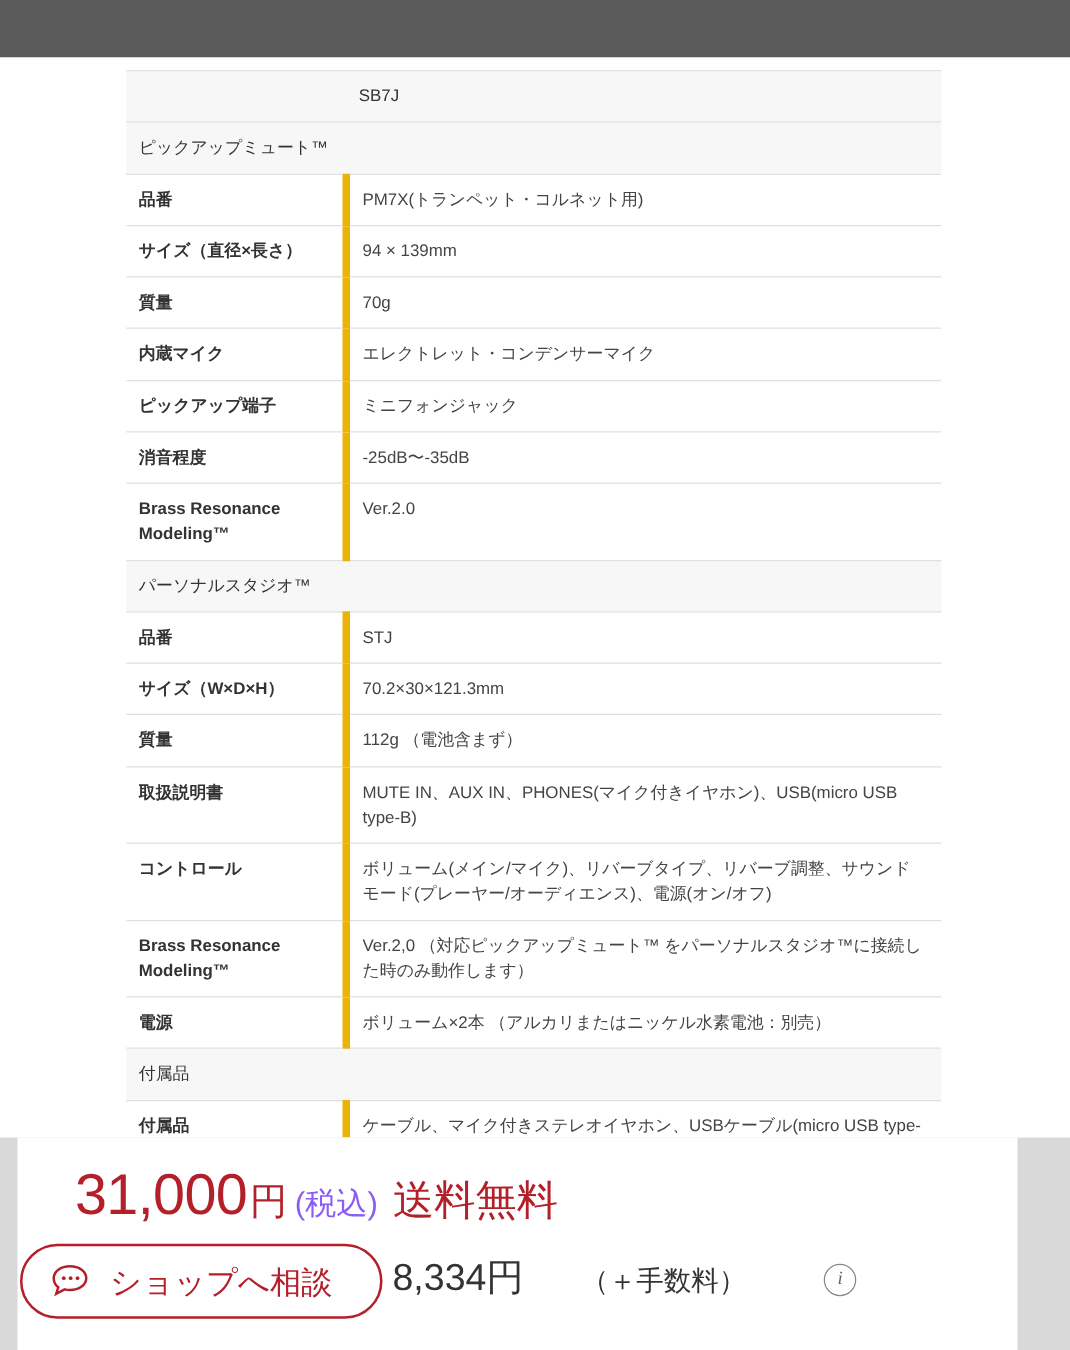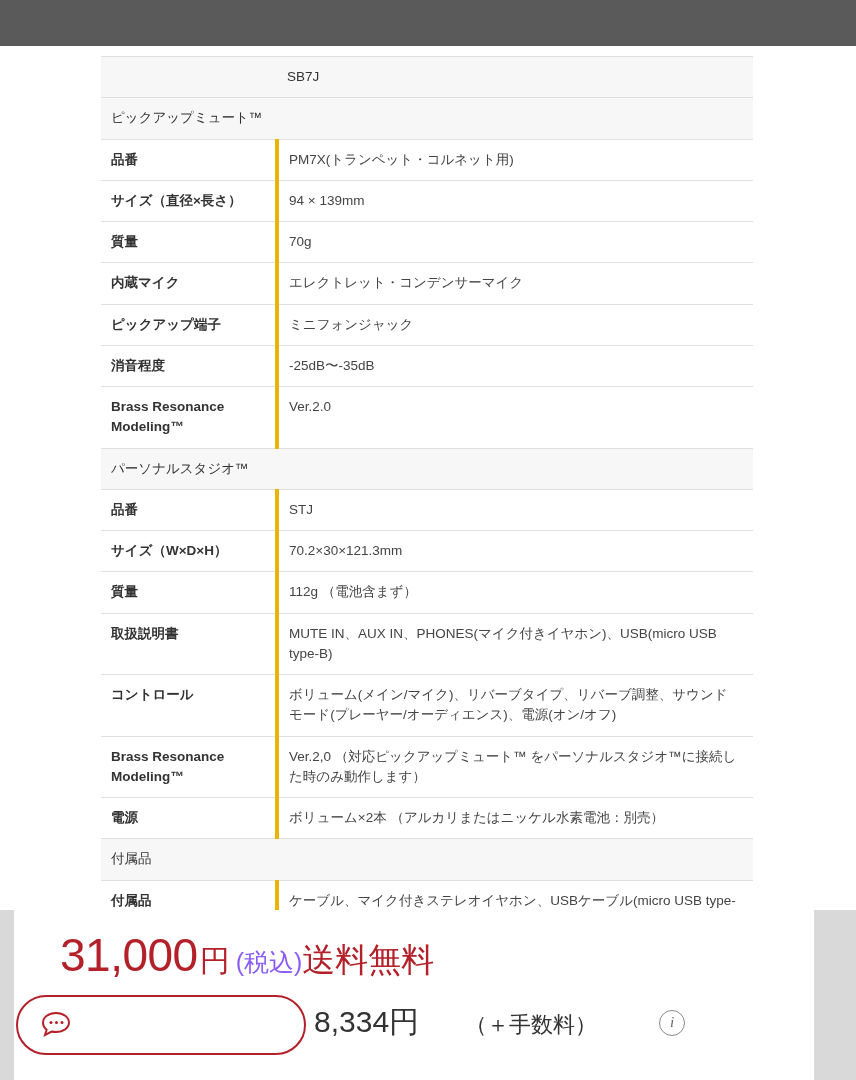--- a/index.html
+++ b/index.html
@@ -54,21 +54,21 @@
     padding: 10px 12px 10px 10px;
     vertical-align: top;
     line-height: 1.5;
   }
   .spec-table tr:first-child td {
     border-top: 1px solid #e0e0e0;
   }
   .spec-table td.label {
     font-weight: bold;
     color: #333333;
-    border-right: 4px solid #eab308;
+    border-right: 6px solid #eab308;
   }
   .spec-table td.value {
     color: #444444;
     font-weight: normal;
   }
   .spec-table tr.header-row td {
     background: #f7f7f7;
     font-weight: normal;
     color: #333333;
   }
@@ -125,20 +125,21 @@
     margin-left: 2px;
   }
   .price-tax {
     font-size: 25px;
     color: #8b5cf6;
     margin-left: 6px;
   }
   .shipping-free {
     font-size: 33px;
     color: #b4202a;
+    margin-left: 12px;
     font-weight: normal;
   }
   .second-line {
     position: absolute;
     left: 300px;
     top: 92px;
     display: flex;
     align-items: baseline;
     white-space: nowrap;
     gap: 40px;
@@ -330,15 +331,16 @@
 
   <div class="shop-consult">
     <span class="chat-icon">
       <svg width="34" height="30" viewBox="0 0 34 30" xmlns="http://www.w3.org/2000/svg">
         <path d="M3 12.5c0-5.2 5.6-9.5 13-9.5s13 4.3 13 9.5S23.4 22 16 22c-1.5 0-3-.2-4.3-.5L5 25l1.6-5.2C4.4 18 3 15.4 3 12.5z" fill="none" stroke="#b4202a" stroke-width="2"></path>
         <circle cx="11" cy="12.5" r="1.5" fill="#b4202a"></circle>
         <circle cx="16.5" cy="12.5" r="1.5" fill="#b4202a"></circle>
         <circle cx="22" cy="12.5" r="1.5" fill="#b4202a"></circle>
       </svg>
     </span>
+    <span class="consult-label">ショップへ相談</span>
   </div>
 
 </div>
 
 </body></html>

